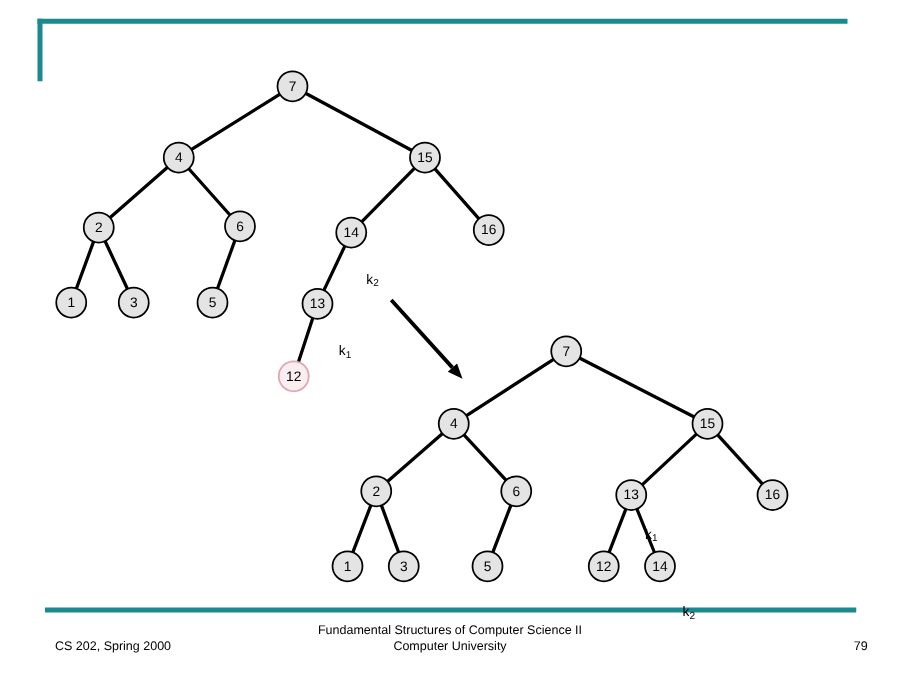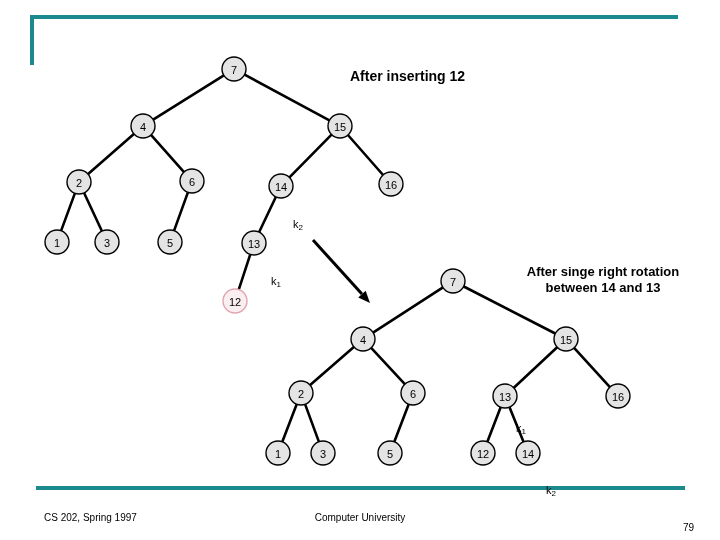--- a/index.html
+++ b/index.html
@@ -138,21 +138,20 @@
     left: 180px;
     top: 499px;
     width: 360px;
     text-align: center;
     line-height: 1.25;
   }
   #footer-page {
     left: 683px;
     top: 512px;
     text-align: right;
-    margin-top: 10px;
   }
 </style>
 </head>
 <body>
 
 <div id="slide">
 
   <div class="rule-top-h"></div>
   <div class="rule-top-v"></div>
   <div class="rule-bottom-h"></div>
@@ -287,34 +286,29 @@
             <text x="483" y="453.5" class="node-label">12</text>
           </g>
           <g>
             <circle cx="528" cy="453" r="12" class="node-circle"></circle>
             <text x="528" y="453.5" class="node-label">14</text>
           </g>
         </g>
       </g>
   </svg>
 
-  <div class="caption" id="caption-insert">After inserting 12</div>
-
-  <div class="caption" id="caption-rotation">
-    <span>After singe right rotation</span><br>
-    <span>between 14 and 13</span>
-  </div>
+
 
   <div class="k-label" id="k-top-k2" style="left:293px; top:189px;">k<sub>2</sub></div>
   <div class="k-label" id="k-top-k1" style="left:271px; top:246px;">k<sub>1</sub></div>
   <div class="k-label" id="k-bottom-k1" style="left:516px; top:393px;">k<sub>1</sub></div>
   <div class="k-label" id="k-bottom-k2" style="left:546px; top:455px;">k<sub>2</sub></div>
 
-  <div class="footer-text" id="footer-left">CS 202, Spring 1997</div>
+  <div class="footer-text" id="footer-left">CS 202, Spring 2000</div>
 
   <div class="footer-text" id="footer-center">
-    <br>
+    <span>Fundamental Structures of Computer Science II</span><br>
     <span>Computer University</span>
   </div>
 
   <div class="footer-text" id="footer-page">79</div>
 
 </div>
 
 </body></html>

